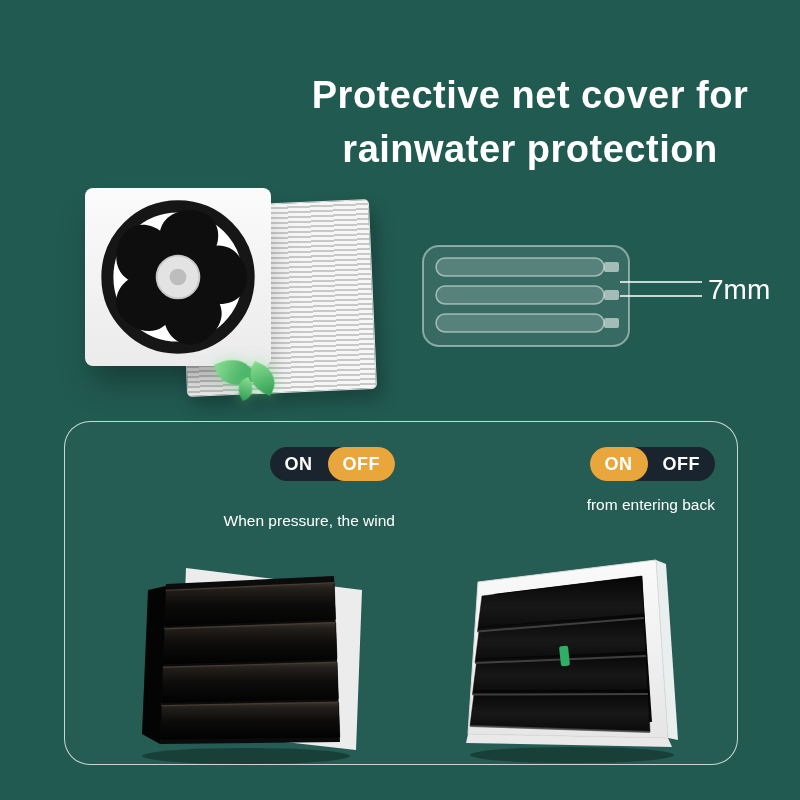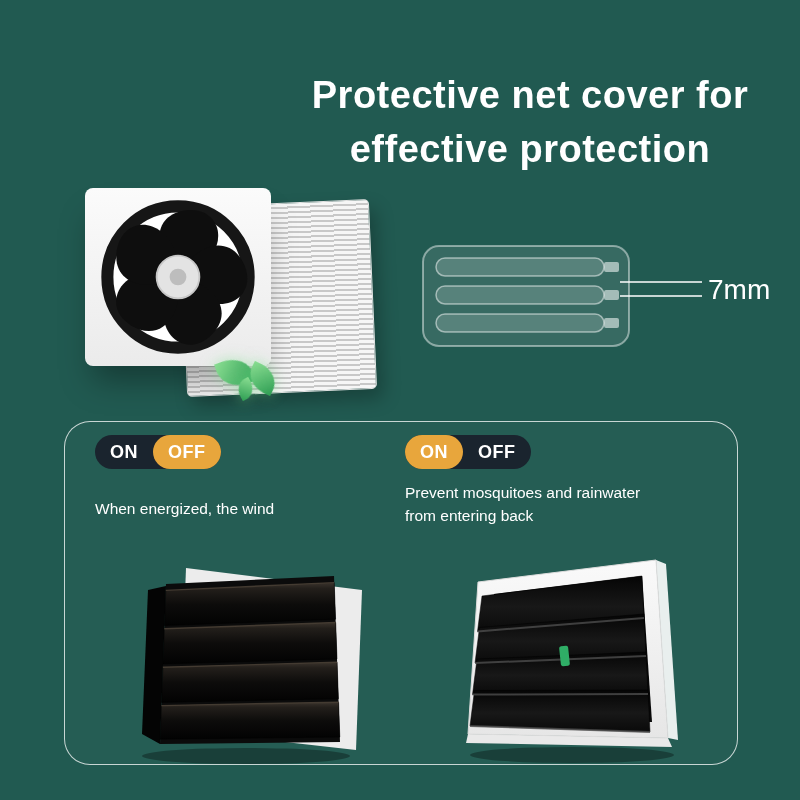--- a/index.html
+++ b/index.html
@@ -44,21 +44,21 @@
   .measure{position:absolute;left:420px;top:238px;width:370px;height:118px;text-decoration:underline;}
   svg text{font-family:"Liberation Sans",sans-serif;}
 
   
   .panel{
     position:absolute;left:64px;top:421px;width:672px;height:342px;
     border:1.5px solid rgba(255,255,255,0.75);
     border-radius:26px;
     background:rgba(255,255,255,0.02);
   }
-  .col{position:absolute;top:13px;text-align:left;color:var(--body-text,#ffffff);}
+  .col{position:absolute;top:25px;text-align:right;color:var(--body-text,#ffffff);}
   .col.left{left:30px;width:300px;}
   .col.right{left:340px;width:310px;}
   .toggle{
     display:inline-flex;height:34px;border-radius:17px;
     background:var(--toggle-dark,#1a242e);align-items:center;
   }
   .tlabel{
     color:#fff;font-weight:700;font-size:18px;letter-spacing:0.5px;
     line-height:34px;padding:0 15px;border-radius:17px;
   }
@@ -71,21 +71,21 @@
   .fan-photo.closed{left:128px;top:566px;width:240px;height:200px;}
   .fan-photo.open{left:460px;top:554px;width:240px;height:210px;}
 </style>
 </head>
 <body>
 
 <div class="stage">
 
   <div class="title">
     <div>Protective net cover for</div>
-    <div>effective protection</div>
+    <div>rainwater protection</div>
   </div>
 
   <div class="hero">
     <div class="grille"></div>
     <div class="fan-square">
       <svg width="158" height="158" viewBox="0 0 170 170">
         <circle cx="85" cy="85" r="76" fill="#ffffff" stroke="#161616" stroke-width="13"></circle>
         <g fill="#0e0e0e">
           <path d="M85,85 C55,55 58,16 96,13 C130,11 141,49 110,74 Z"></path>
           <path d="M85,85 C55,55 58,16 96,13 C130,11 141,49 110,74 Z" transform="rotate(72 85 85)"></path>
@@ -124,31 +124,30 @@
   </div>
 
   <div class="panel">
 
     <div class="col left">
       <div class="toggle">
         <span class="tlabel">ON</span>
         <span class="tlabel active">OFF</span>
       </div>
       <div class="caption">
-        <div>When energized, the wind</div>
+        <div>When pressure, the wind</div>
       </div>
     </div>
 
     <div class="col right">
       <div class="toggle">
         <span class="tlabel active">ON</span>
         <span class="tlabel">OFF</span>
       </div>
       <div class="caption">
-        <div>Prevent mosquitoes and rainwater</div>
         <div>from entering back</div>
       </div>
     </div>
   </div>
 
   <svg class="fan-photo closed" viewBox="0 0 240 200">
     <defs>
       <linearGradient id="slatGrad" x1="0" y1="0" x2="0" y2="1">
         <stop offset="0%" stop-color="#3a332c"></stop>
         <stop offset="14%" stop-color="#231f1b"></stop>

